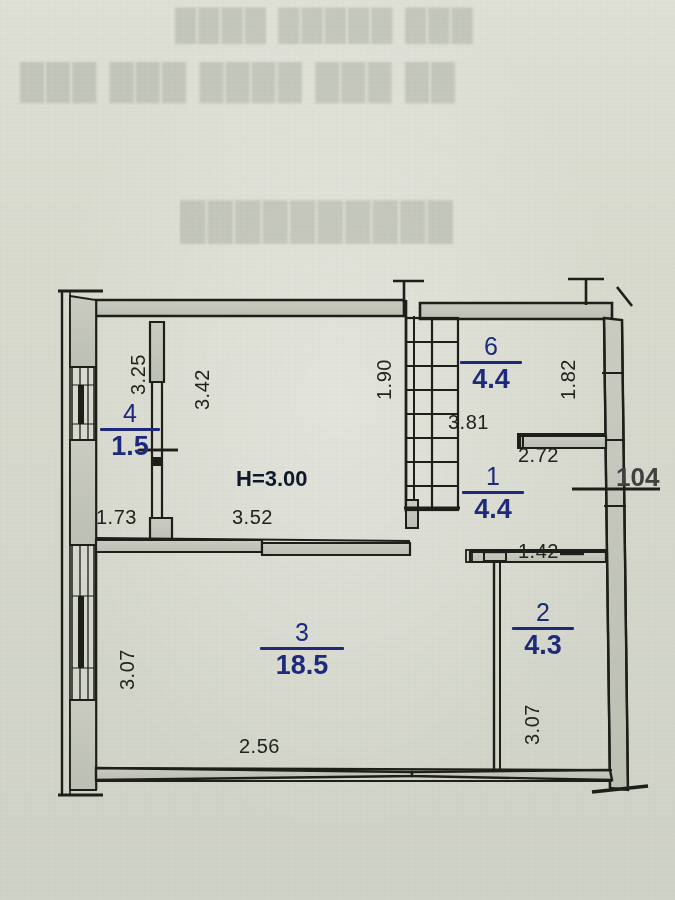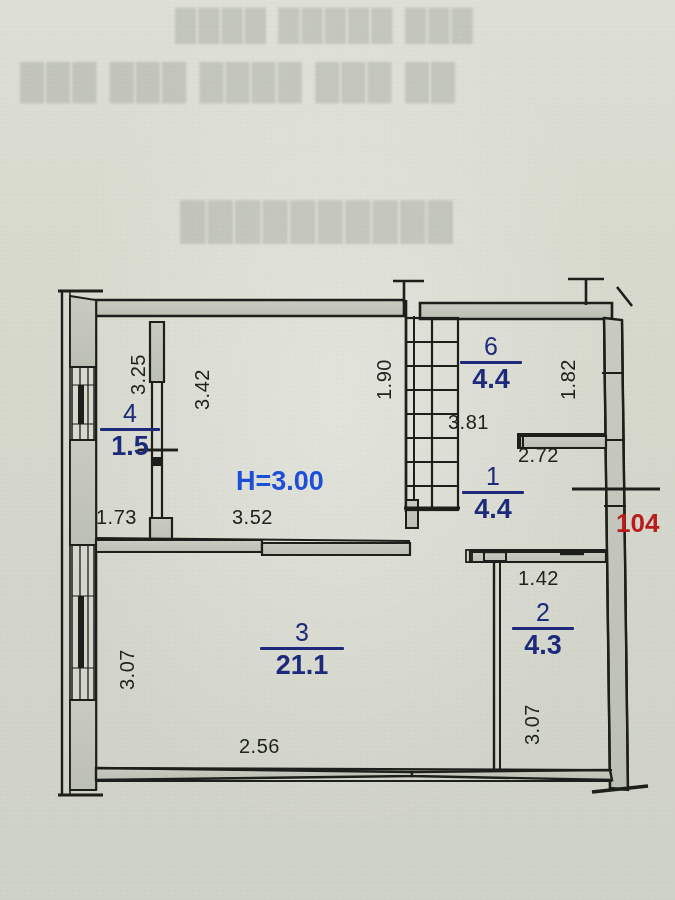--- a/index.html
+++ b/index.html
@@ -87,29 +87,28 @@
     background: #1d2a7c;
     margin: 1px 0 2px 0;
     border-radius: 1px;
   }
   .room .area {
     font-size: 27px;
     font-weight: 700;
     display: block;
   }
   .unit-no {
-    color: #b91c1c;
+    color: #404040;
     font-size: 26px;
     font-weight: 700;
     letter-spacing: 0px;
-    margin-top: 46px;
   }
   .height-note {
-    color: #1d4ed8;
-    font-size: 27px;
+    color: #0f172a;
+    font-size: 22px;
     font-weight: 700;
     letter-spacing: 0px;
   }
 
   
   #watermark {
     position: absolute;
     left: 258px;
     top: 416px;
     font-family: "Liberation Sans", sans-serif;
@@ -289,21 +288,21 @@
   <div class="lbl dim vert" style="left:191px; top:410px;">3.42</div>
   <div class="lbl dim vert" style="left:373px; top:400px;">1.90</div>
   <div class="lbl dim vert" style="left:557px; top:400px;">1.82</div>
   <div class="lbl dim vert" style="left:116px; top:690px;">3.07</div>
   <div class="lbl dim vert" style="left:521px; top:745px;">3.07</div>
 
   <div class="lbl dim" style="left:96px; top:506px;">1.73</div>
   <div class="lbl dim" style="left:232px; top:506px;">3.52</div>
   <div class="lbl dim" style="left:448px; top:411px;">3.81</div>
   <div class="lbl dim" style="left:518px; top:444px;">2.72</div>
-  <div class="lbl dim" style="left:518px; top:567px;text-align:center;">1.42</div>
+  <div class="lbl dim" style="left:518px; top:540px;text-align:center;">1.42</div>
   <div class="lbl dim" style="left:239px; top:735px;">2.56</div>
 
   <div class="lbl room" style="left:100px; top:401px; width:60px;">
     <span class="num">4</span>
     <span class="rule"></span>
     <span class="area">1.5</span>
   </div>
 
   <div class="lbl room" style="left:460px; top:334px; width:62px;">
     <span class="num">6</span>
@@ -313,21 +312,21 @@
 
   <div class="lbl room" style="left:462px; top:464px; width:62px;">
     <span class="num">1</span>
     <span class="rule"></span>
     <span class="area">4.4</span>
   </div>
 
   <div class="lbl room" style="left:260px; top:620px; width:84px;">
     <span class="num">3</span>
     <span class="rule"></span>
-    <span class="area">21.1</span>
+    <span class="area">18.5</span>
   </div>
 
   <div class="lbl room" style="left:512px; top:600px; width:62px;">
     <span class="num">2</span>
     <span class="rule"></span>
     <span class="area">4.3</span>
   </div>
 
   <div class="lbl height-note" style="left:236px; top:466px;">H=3.00</div>
 

